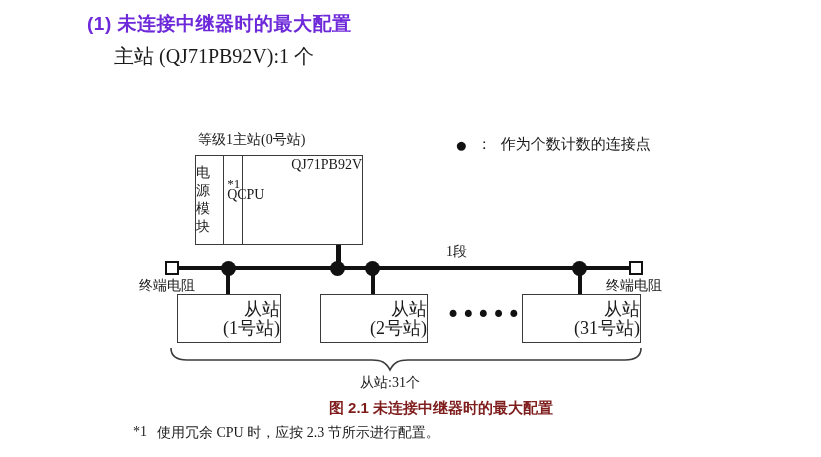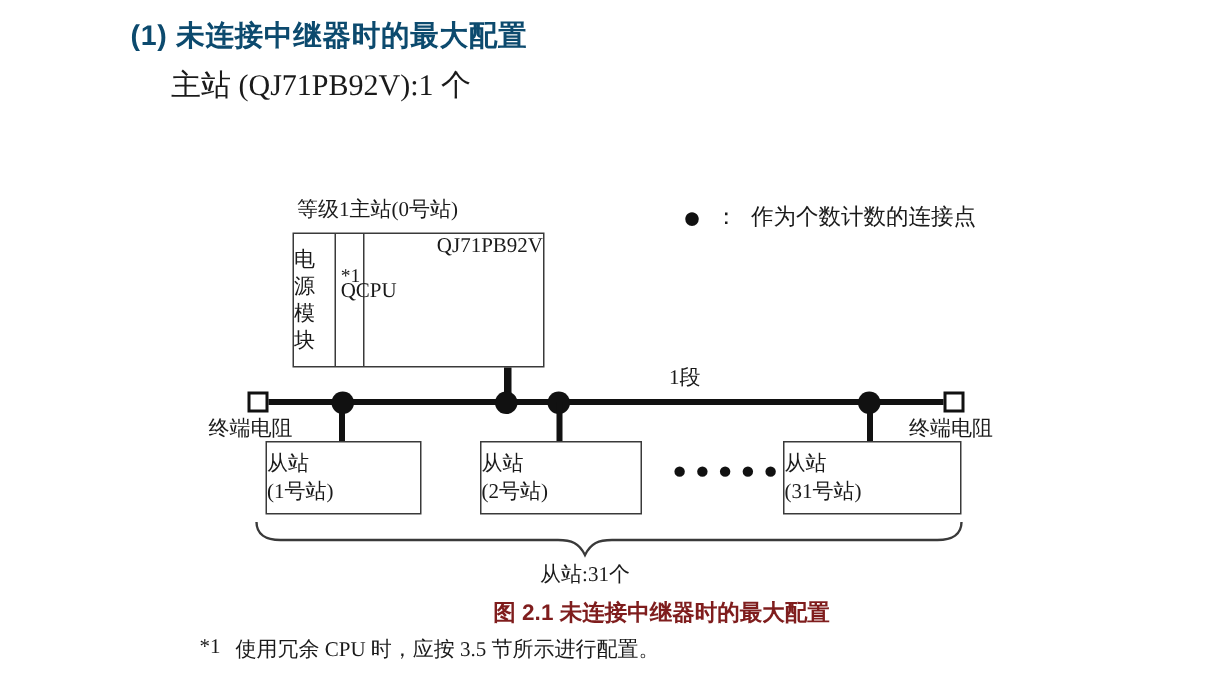--- a/index.html
+++ b/index.html
@@ -9,21 +9,21 @@
     background:#ffffff;
     overflow:hidden;
     font-family:"Liberation Serif","DejaVu Serif",serif;
     color:#1a1a1a;
   }
   .abs{position:absolute;}
   
   .h-title{
     left:87px;top:11px;
     font-family:"Liberation Sans","DejaVu Sans",sans-serif;
-    font-weight:700;font-size:19px;color:#0c4a6e;
+    font-weight:700;font-size:19px;color:#6d28d9;
     letter-spacing:0.5px;
   }
   .h-line1{left:114px;top:43px;font-size:20px;}
   .h-line2{left:114px;top:69px;font-size:16px;}
 
   
   .legend{left:455px;top:135px;display:flex;align-items:center;gap:9px;font-size:15px;}
   .legend .sym{font-size:21px;line-height:18px;color:#111;}
 
   
@@ -60,22 +60,22 @@
   .seg-label{left:446px;top:243px;font-size:14px;}
   .dot{
     width:15px;height:15px;border-radius:50%;background:#111;top:261px;
   }
   .drop{background:#111;}
 
   
   .slave-box{
     top:294px;height:49px;border:1.5px solid #3a3a3a;background:#fff;
     box-sizing:border-box;
-    display:flex;flex-direction:column;align-items:flex-start;justify-content:center;
-    font-size:14px;line-height:19px;
+    display:flex;flex-direction:column;align-items:flex-end;justify-content:center;
+    font-size:18px;line-height:19px;
   }
   .ellipsis{
     left:446px;top:301px;font-size:24px;letter-spacing:1px;color:#111;
     font-family:"DejaVu Sans","Liberation Sans",sans-serif;
   }
 
   .brace-wrap{left:170px;top:346px;width:472px;height:26px;}
   .brace-label{left:320px;top:374px;width:140px;text-align:center;font-size:14px;}
 
   .caption{
@@ -148,16 +148,16 @@
     <svg width="472" height="26" viewBox="0 0 472 26">
       <path d="M 1,2 C 1,10 7,14 17,14 L 202,14 C 211,14 216,16 220,24 C 224,16 229,14 238,14 L 455,14 C 465,14 471,10 471,2" fill="none" stroke="#3a3a3a" stroke-width="1.6"></path>
     </svg>
   </div>
   <div class="abs brace-label">从站:31个</div>
 
   <div class="abs caption">图 2.1 未连接中继器时的最大配置</div>
 
   <div class="abs footnote">
     <span>*1</span>
-    <span>使用冗余 CPU 时，应按 3.5 节所示进行配置。</span>
+    <span>使用冗余 CPU 时，应按 2.3 节所示进行配置。</span>
   </div>
 
 </div>
 
 </body></html>

